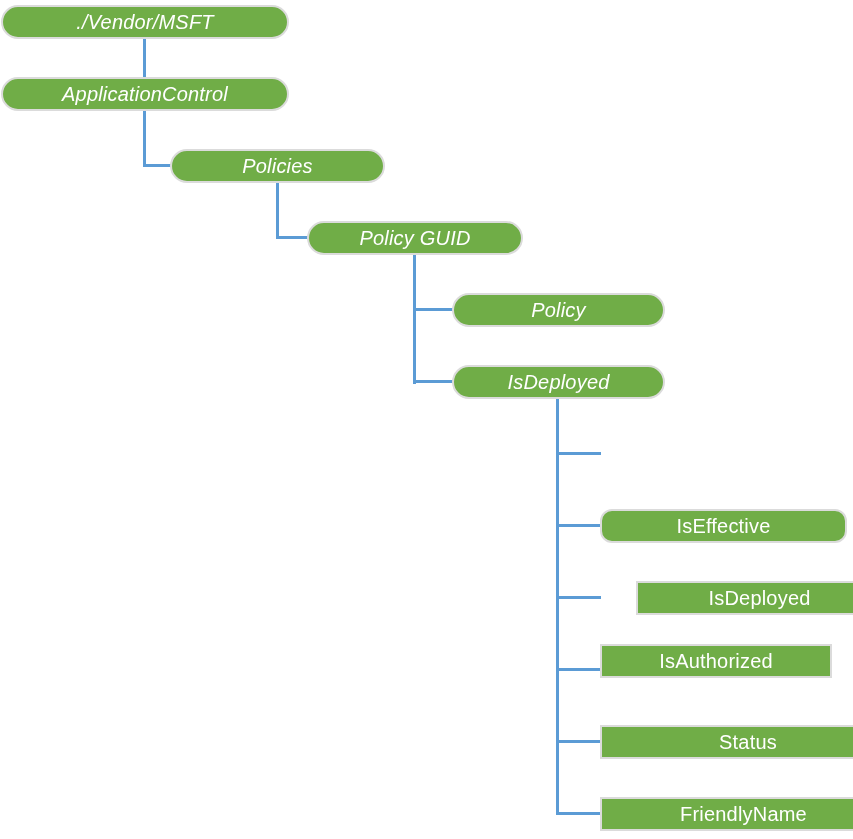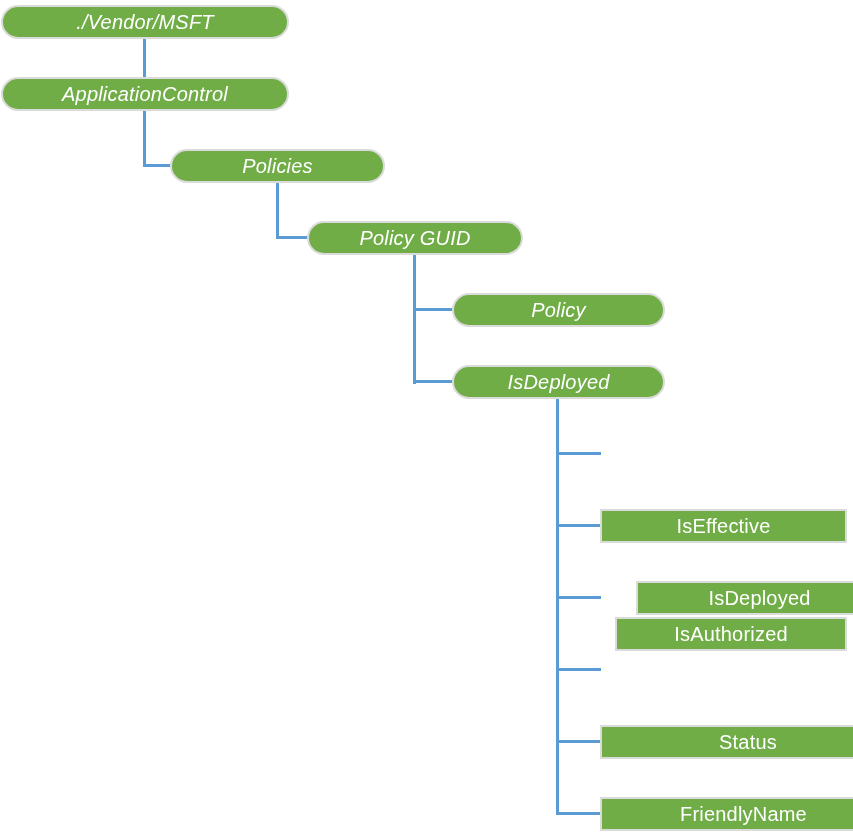--- a/index.html
+++ b/index.html
@@ -77,23 +77,23 @@
 
   <div class="node pill" style="left:1px;   top:77px;  width:288px;">ApplicationControl</div>
 
   <div class="node pill italic" style="left:307px; top:221px; width:216px;">Policy GUID</div>
 
   <div class="node pill" style="left:452px; top:293px; width:213px;">Policy</div>
 
   <div class="node pill" style="left:452px; top:365px; width:213px;">IsDeployed</div>
 
 
-  <div class="node rect" style="left:600px; top:509px; width:247px;">IsEffective</div>
+  <div class="node rect" style="left:600px; top:509px; width:247px;border-radius:12px;">IsEffective</div>
 
   <div class="node rect" style="left:600px; top:581px; width:247px;margin-left:36px;">IsDeployed</div>
 
-  <div class="node rect" style="left:600px; top:617px; width:232px;margin-left:15px;">IsAuthorized</div>
+  <div class="node rect" style="left:600px; top:644px; width:232px;">IsAuthorized</div>
 
   <div class="node rect" style="left:600px; top:725px; width:296px;">Status</div>
 
   <div class="node rect" style="left:600px; top:797px; width:287px;text-align:center;">FriendlyName</div>
 
 </div>
 
 </body></html>

